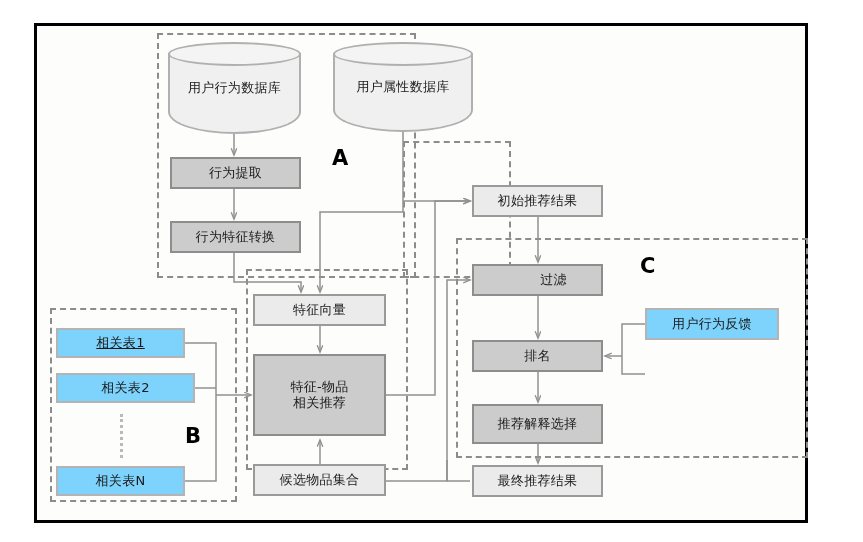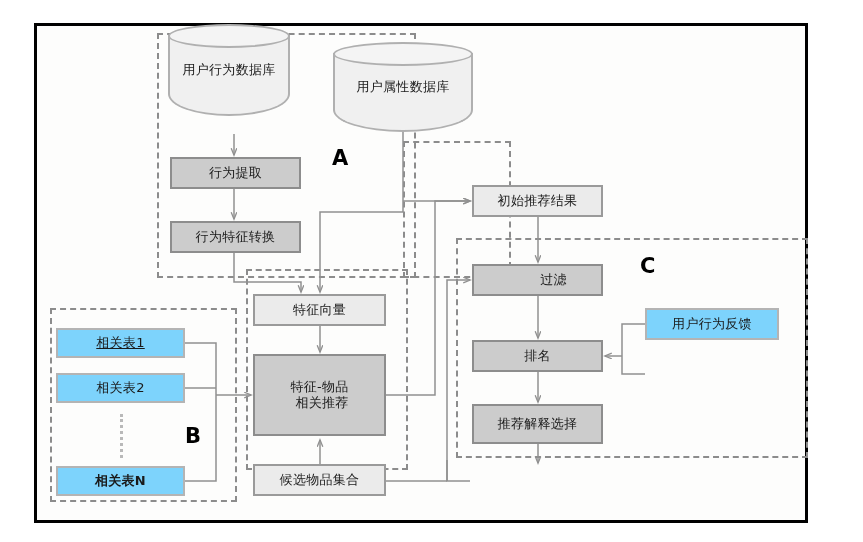--- a/index.html
+++ b/index.html
@@ -26,21 +26,21 @@
     border: 3px solid #000000;
     background: #fdfdfc;
     box-sizing: border-box;
   }
   .node {
     position: absolute;
     box-sizing: border-box;
     display: flex;
     align-items: center;
     justify-content: center;
-    text-align: right;
+    text-align: center;
     color: #1a1a1a;
     font-size: 13px;
     line-height: 1.22;
     letter-spacing: 0.3px;
     border: 2px solid #9a9a9a;
     background: #ebebeb;
     white-space: pre-line;
   }
   .node.dark {
     background: #cccccc;
@@ -166,40 +166,41 @@
       <path d="M538,436 L538,463" marker-end="url(#arrow)"></path>
 
       <path d="M645,324 L622,324 L622,356"></path>
       <path d="M645,374 L622,374 L622,356"></path>
       <path d="M622,356 L605,356" marker-end="url(#arrow)"></path>
 
       <path d="M470,481 L447,481 L447,280 L470,280" marker-end="url(#arrow)"></path>
     </g>
   </svg>
 
-  <div class="cyl" id="db-0" style="left: 168px; top: 24px; width: 122px; height: 92px;">
+  <div class="cyl" id="db-0" style="left: 168px; top: 42px; width: 133px; height: 92px;">
     <div class="body"></div>
     <div class="top"></div>
     <div class="cyl-label">用户行为数据库</div>
   </div>
   <div class="cyl" id="db-1" style="left: 333px; top: 42px; width: 140px; height: 90px;">
     <div class="body"></div>
     <div class="top"></div>
     <div class="cyl-label">用户属性数据库</div>
   </div>
 
   <div class="node dark" id="n-0" style="left: 170px; top: 157px; width: 131px; height: 32px;">行为提取</div>
   <div class="node dark" id="n-1" style="left: 170px; top: 221px; width: 131px; height: 32px;">行为特征转换</div>
   <div class="node" id="n-2" style="left: 253px; top: 294px; width: 133px; height: 32px;">特征向量</div>
   <div class="node dark" id="n-3" style="left: 253px; top: 354px; width: 133px; height: 82px;">特征-物品
 相关推荐</div>
   <div class="node" id="n-4" style="left: 253px; top: 464px; width: 133px; height: 32px;">候选物品集合</div>
   <div class="node light" id="n-5" style="left: 56px; top: 328px; width: 129px; height: 30px; text-decoration: underline;">相关表1</div>
-  <div class="node light" id="n-6" style="left: 56px; top: 373px; width: 129px; height: 30px;">相关表2</div>
-  <div class="node light" id="n-7" style="left: 56px; top: 466px; width: 129px; height: 30px; font-weight: bold;">相关表N</div>
+  <div class="node light" id="n-6" style="left: 56px; top: 373px; width: 139px; height: 30px;">相关表2</div>
+  <div class="node light" id="n-7" style="left: 56px; top: 466px; width: 129px; height: 30px;">相关表N</div>
   <div class="node" id="n-8" style="left: 472px; top: 185px; width: 131px; height: 32px;">初始推荐结果</div>
   <div class="node dark" id="n-9" style="left: 472px; top: 264px; width: 131px; height: 32px; padding-left: 32px;">过滤</div>
   <div class="node dark" id="n-10" style="left: 472px; top: 340px; width: 131px; height: 32px;">排名</div>
   <div class="node dark" id="n-11" style="left: 472px; top: 404px; width: 131px; height: 40px;">推荐解释选择</div>
+  <div class="node" id="n-12" style="left: 472px; top: 465px; width: 131px; height: 32px;">最终推荐结果</div>
   <div class="node light" id="n-13" style="left: 645px; top: 308px; width: 134px; height: 32px;">用户行为反馈</div>
 
   <div id="ellipsis-dots" style="position: absolute; width: 3px; border-left: 3px dotted rgb(185, 185, 185); left: 120px; top: 414px; height: 44px;"></div>
 </div>
 
 </body></html>

